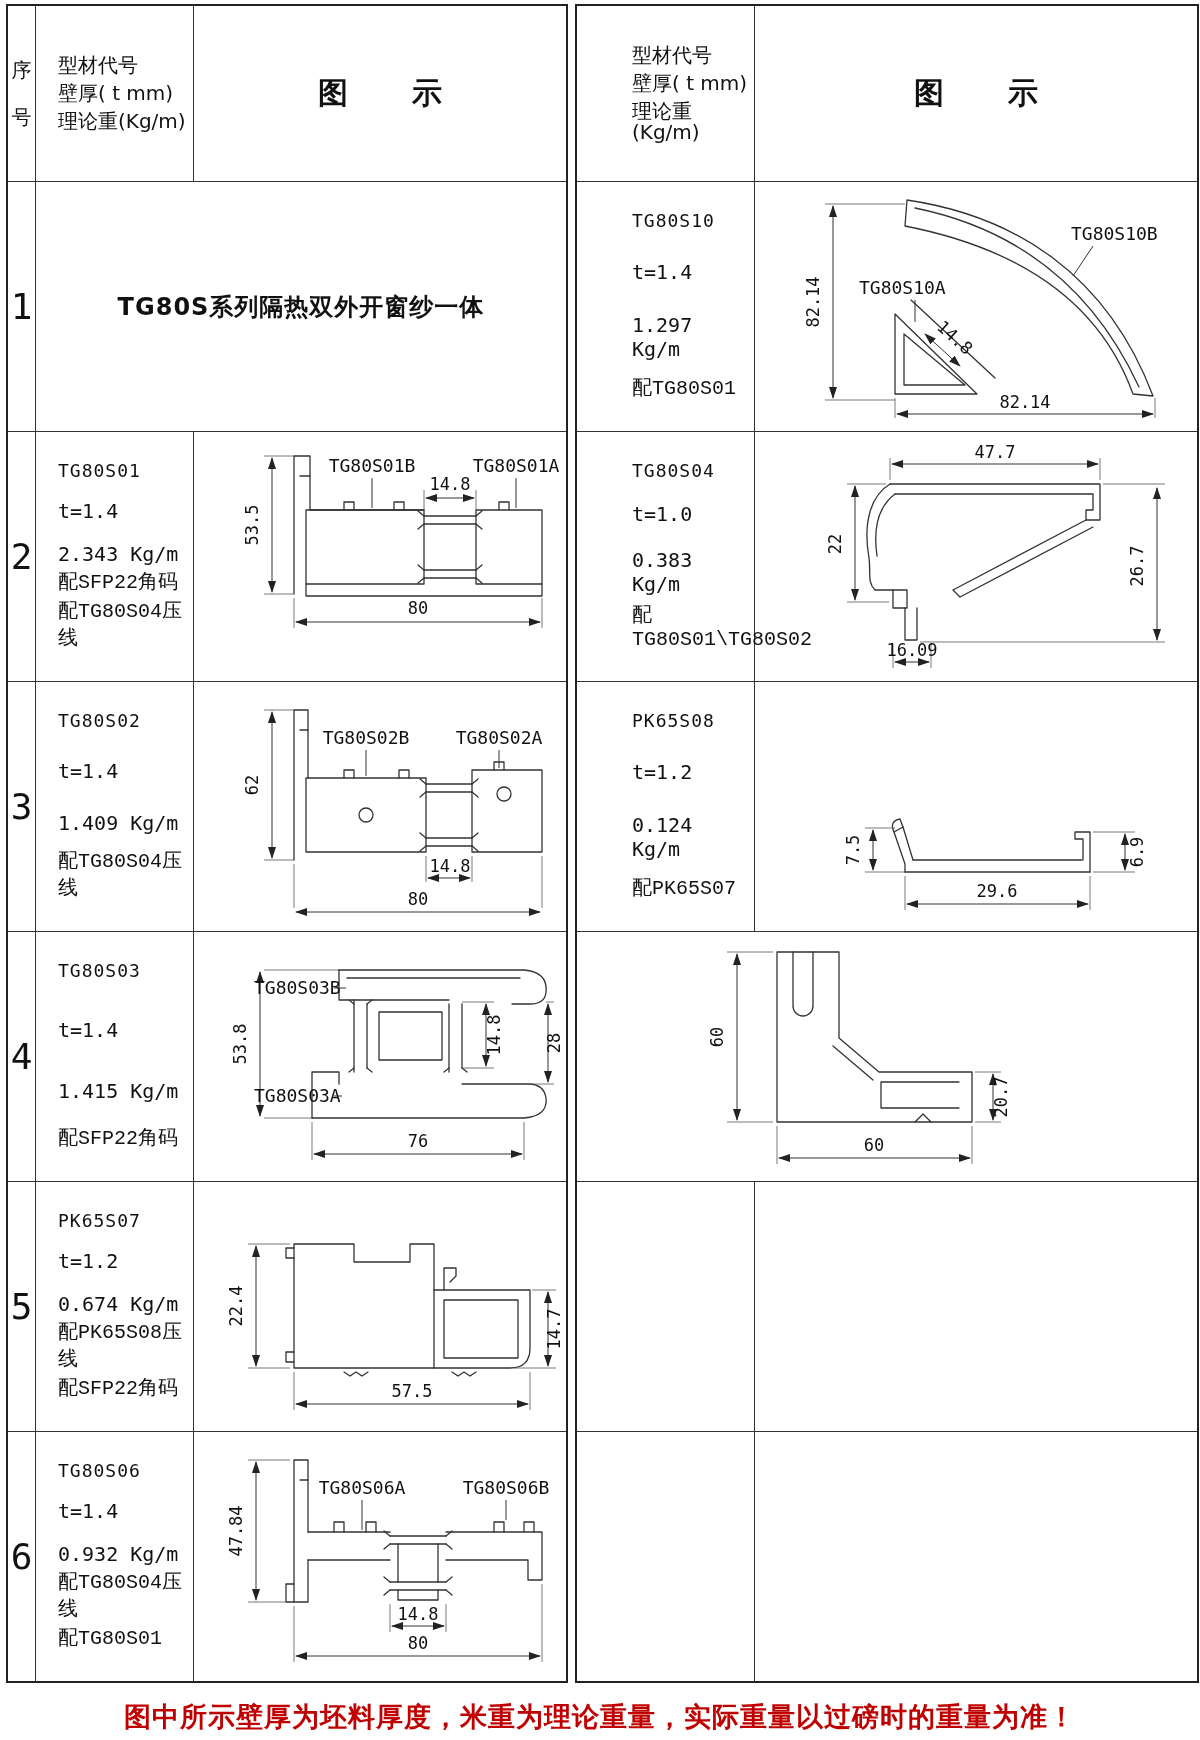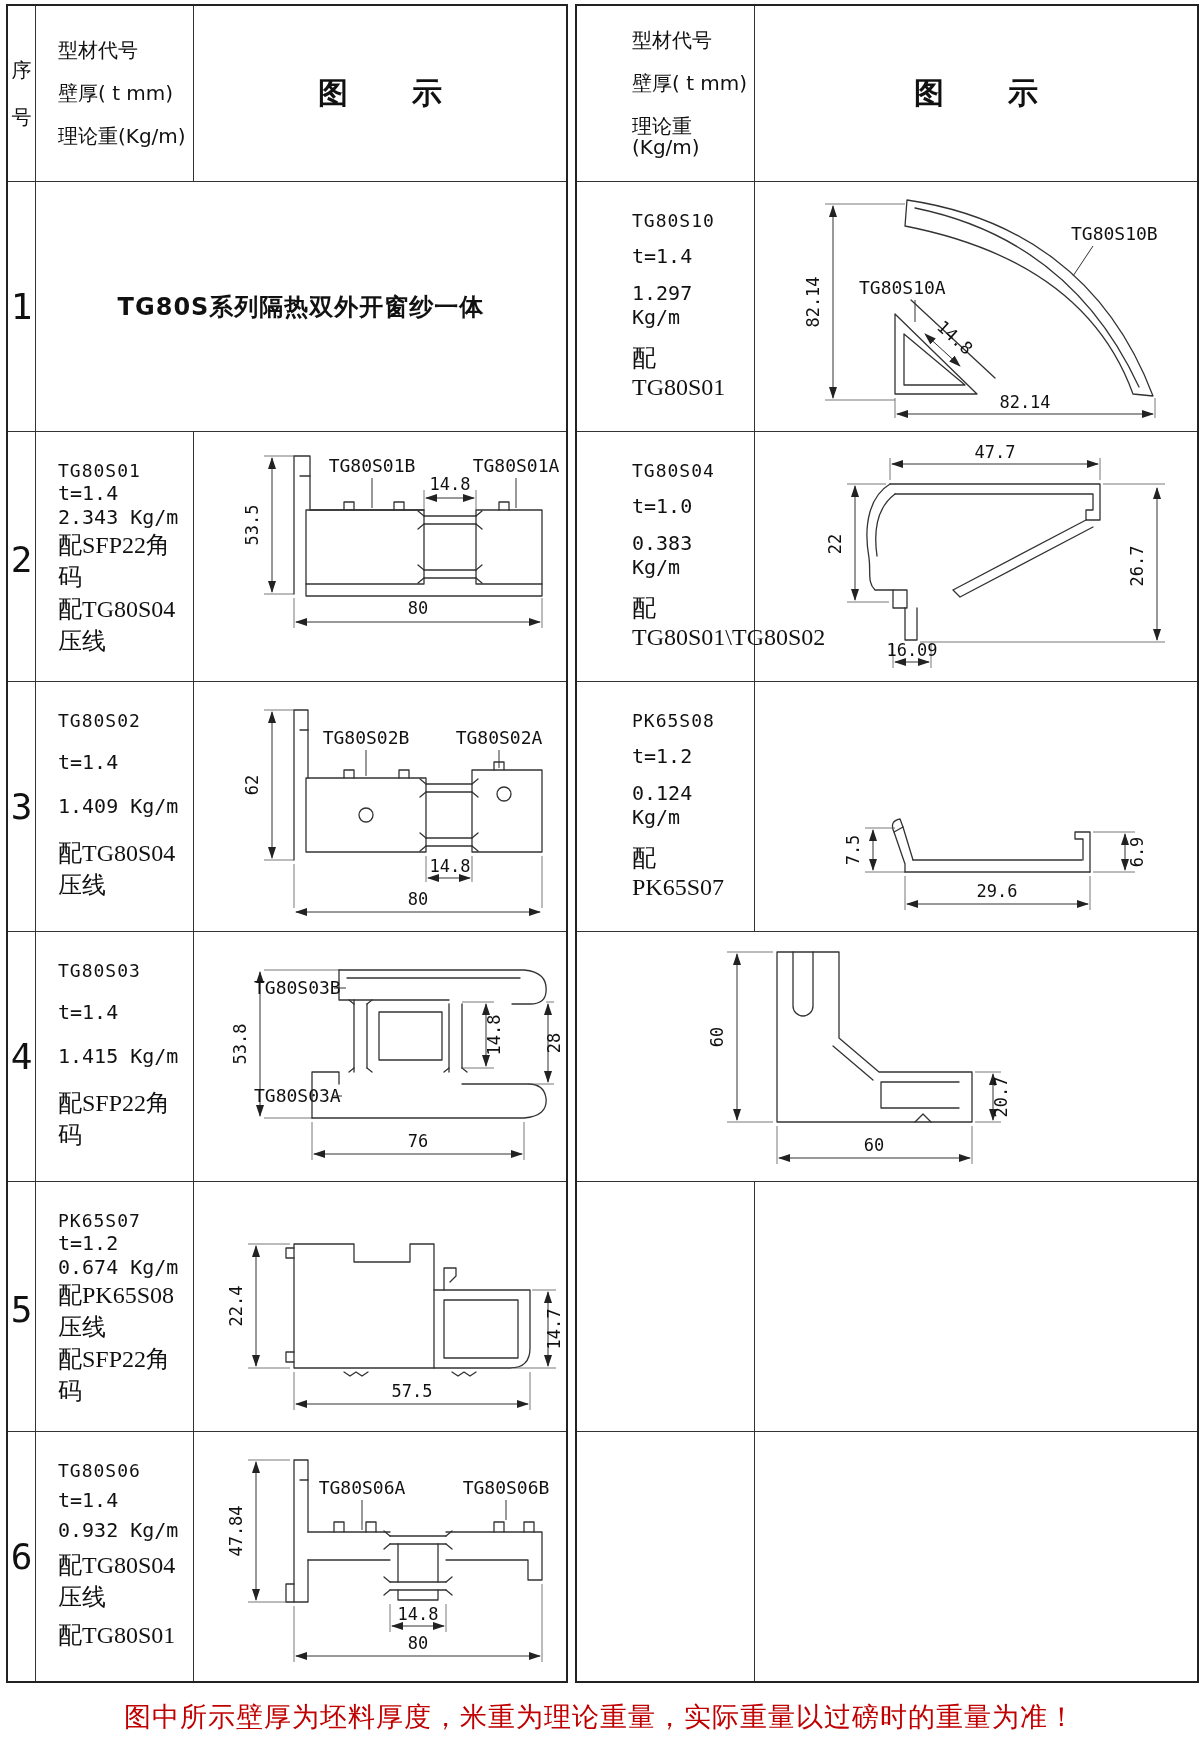--- a/index.html
+++ b/index.html
@@ -11,31 +11,31 @@
   .row{display:grid;border-top:1px solid #333;height:249px;}
   .row.hdr{height:175px;border-top:none;}
   .tbl-left .row{grid-template-columns:28px 158px 1fr;}
   .tbl-right .row{grid-template-columns:178px 1fr;}
   .cseq{border-right:1px solid #333;display:flex;align-items:center;justify-content:center;
         font-family:"DejaVu Sans Mono","Liberation Mono",monospace;font-size:36px;}
   .cseq.hdrseq{flex-direction:column;gap:20px;font-size:20px;font-family:"DejaVu Sans","Liberation Sans",sans-serif;}
   .cinfo{border-right:1px solid #333;display:flex;flex-direction:column;justify-content:space-between;
          padding:28px 6px 30px 22px;box-sizing:border-box;}
   .tbl-right .cinfo{padding-left:55px;}
-  .cinfo.hdrinfo{justify-content:center;gap:22px;padding-top:0;padding-bottom:0;}
+  .cinfo.hdrinfo{justify-content:center;gap:7px;padding-top:0;padding-bottom:0;}
   .hdrinfo div{font-size:20px;line-height:21px;}
   .code{font-family:"DejaVu Sans Mono","Liberation Mono",monospace;font-size:18px;letter-spacing:1px;}
-  .tline,.wline{font-family:"DejaVu Sans Mono","Liberation Mono",monospace;font-size:20px;}
-  .nline{font-size:24px;font-family:Liberation Serif, serif;}
+  .tline,.wline{font-family:"DejaVu Sans Mono","Liberation Mono",monospace;font-size:20px;margin-top:16px;}
+  .nline{font-size:20px;font-family:Liberation Mono, monospace;}
   .cdiag{position:relative;}
   .diaghdr{display:flex;gap:64px;justify-content:center;align-items:center;height:100%;
            font-size:30px;font-weight:bold;}
   .ctitle{grid-column:2/4;display:flex;align-items:center;justify-content:center;
           font-size:24px;font-weight:bold;letter-spacing:1px;font-family:"DejaVu Sans","Liberation Sans",sans-serif;}
-  .footer-note{margin-top:16px;text-align:center;font-size:27px;font-weight:normal;color:#c00000;letter-spacing:1px;}
+  .footer-note{margin-top:16px;text-align:center;font-size:27px;font-weight:bold;color:#c00000;letter-spacing:1px;}
   svg{display:block;}
   .pl{fill:none;stroke:#333;stroke-width:1.3;stroke-linejoin:round;stroke-linecap:round;}
   .dl{stroke:#333;stroke-width:1;fill:none;}
   .ext{stroke:#555;stroke-width:0.8;fill:none;}
   .ldr{stroke:#333;stroke-width:1;fill:none;}
   .dt{font-family:"DejaVu Sans Mono","Liberation Mono",monospace;font-size:17px;fill:#111;}
   .lt{font-family:"DejaVu Sans Mono","Liberation Mono",monospace;font-size:18px;fill:#111;}
 </style>
 </head>
 <body>

